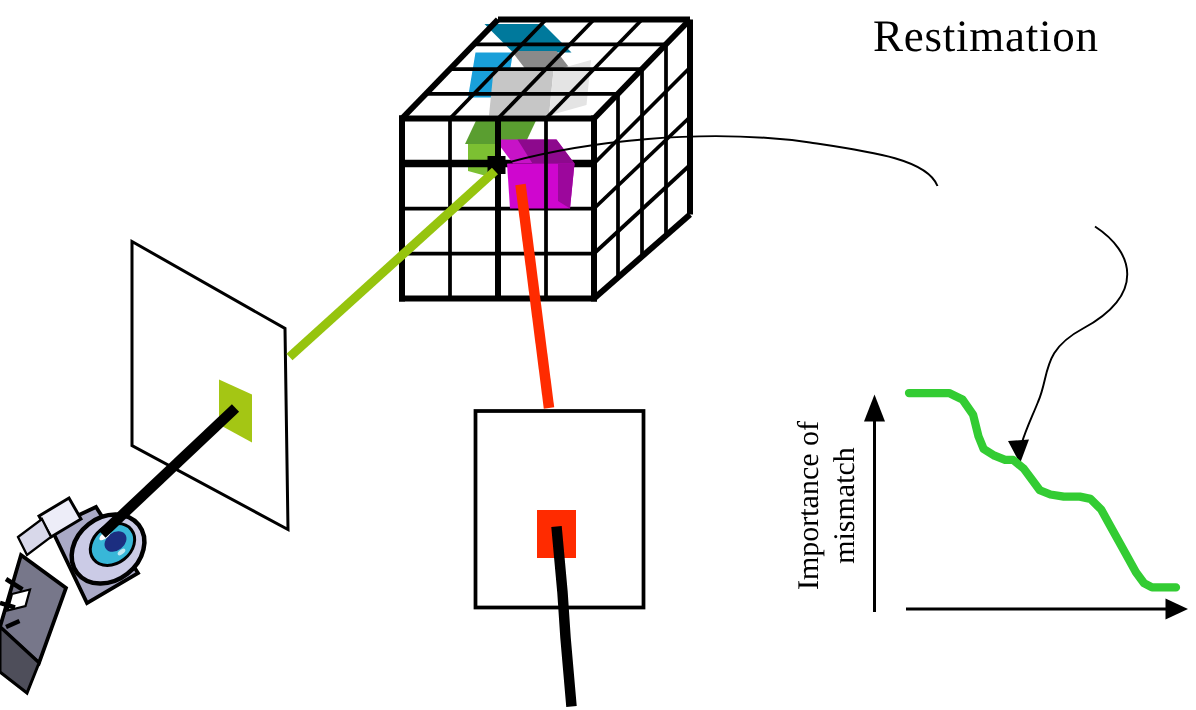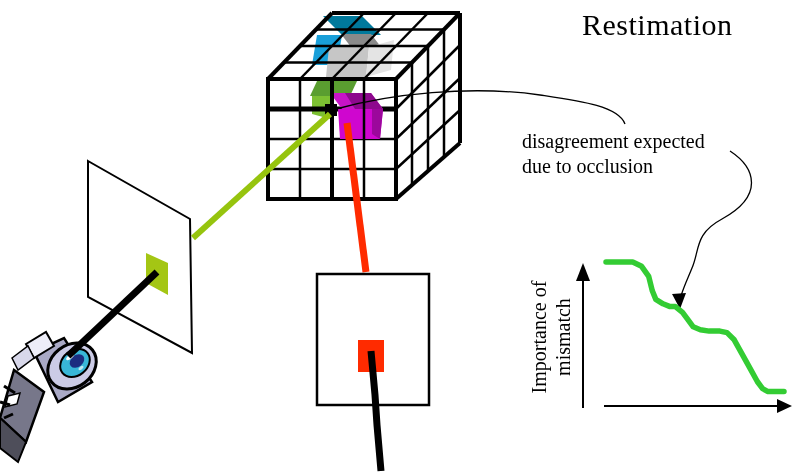--- a/index.html
+++ b/index.html
@@ -135,23 +135,19 @@
       <line x1="604" y1="406" x2="780" y2="406" stroke="#000" stroke-width="2"></line>
       <polygon points="777,399 777,413 792,406" fill="#000"></polygon>
       <g id="curve-layer">
           <polyline points="606.0,262.0 632.7,262.0 641.6,266.3 648.7,276.4 652.3,290.8 655.8,299.4 663.0,303.8 670.1,306.6 675.4,306.6 682.5,312.4 687.9,319.6 693.2,326.8 700.3,329.7 709.2,331.1 719.9,331.1 727.0,332.6 734.2,339.8 741.3,352.7 750.2,368.6 757.3,381.5 762.6,388.7 768.0,391.6 776.9,391.6 784.0,391.6" fill="none" stroke="#33cc33" stroke-width="5.5" stroke-linecap="round" stroke-linejoin="round"></polyline>
         </g>
     </g>
   </svg>
 
   <div class="page-title">Restimation</div>
 
-  <div class="annotation">
-    <div>disagreement expected</div>
-    <div>due to occlusion</div>
-  </div>
 
   <div class="y-axis-label">
     <div>Importance of</div>
     <div>mismatch</div>
   </div>
 
 </div>
 
 </body></html>

